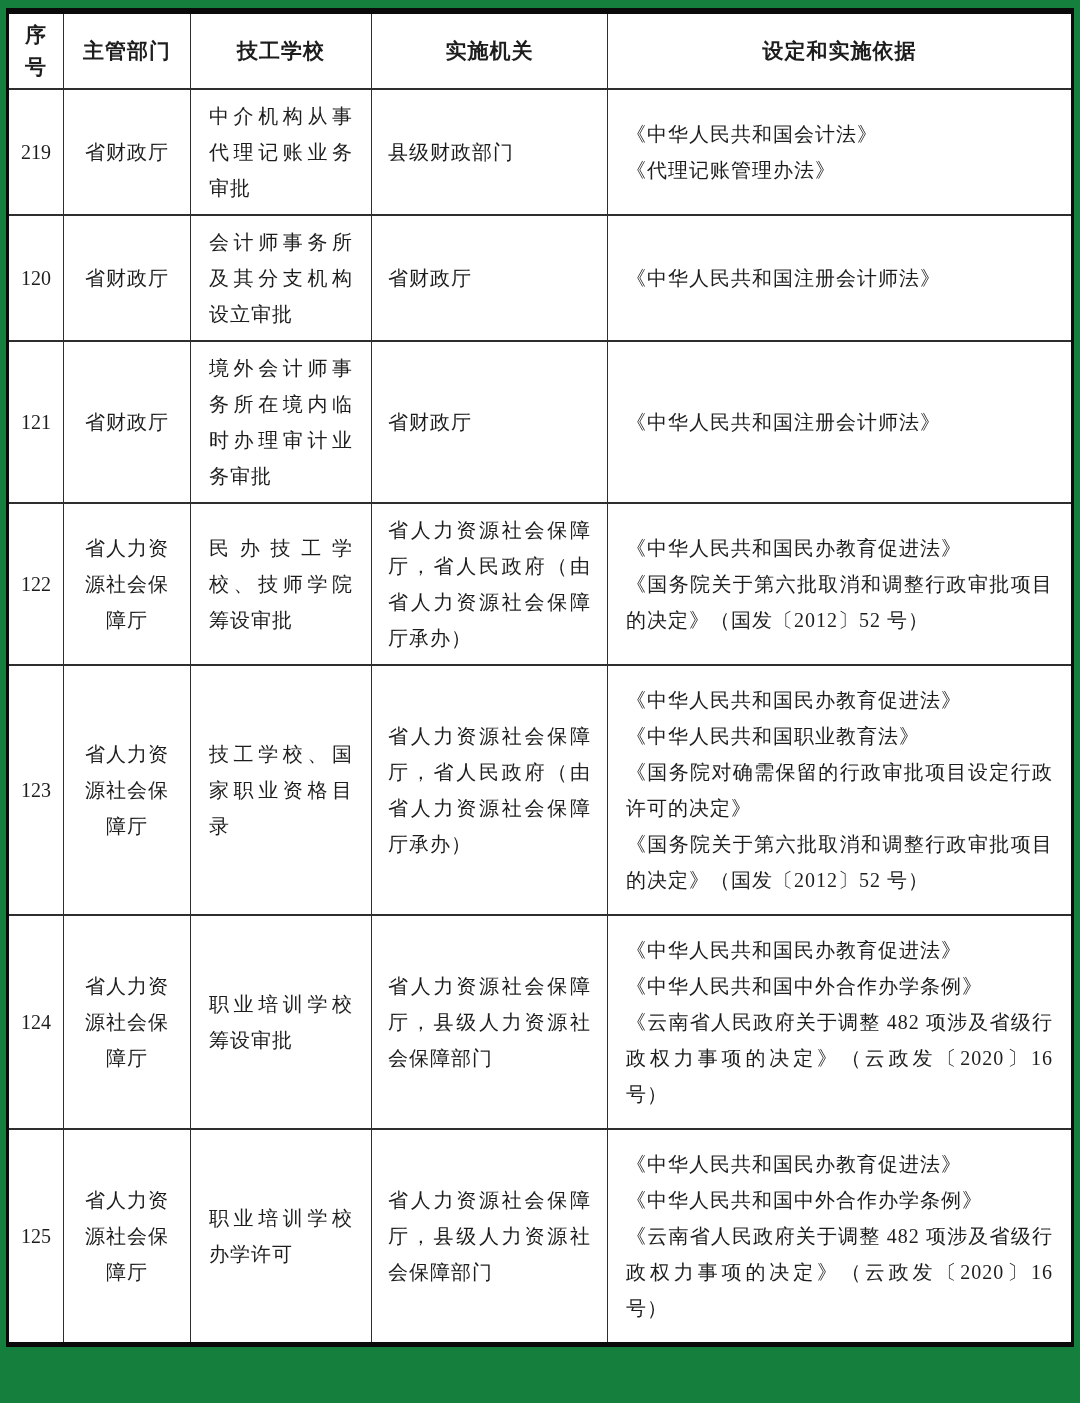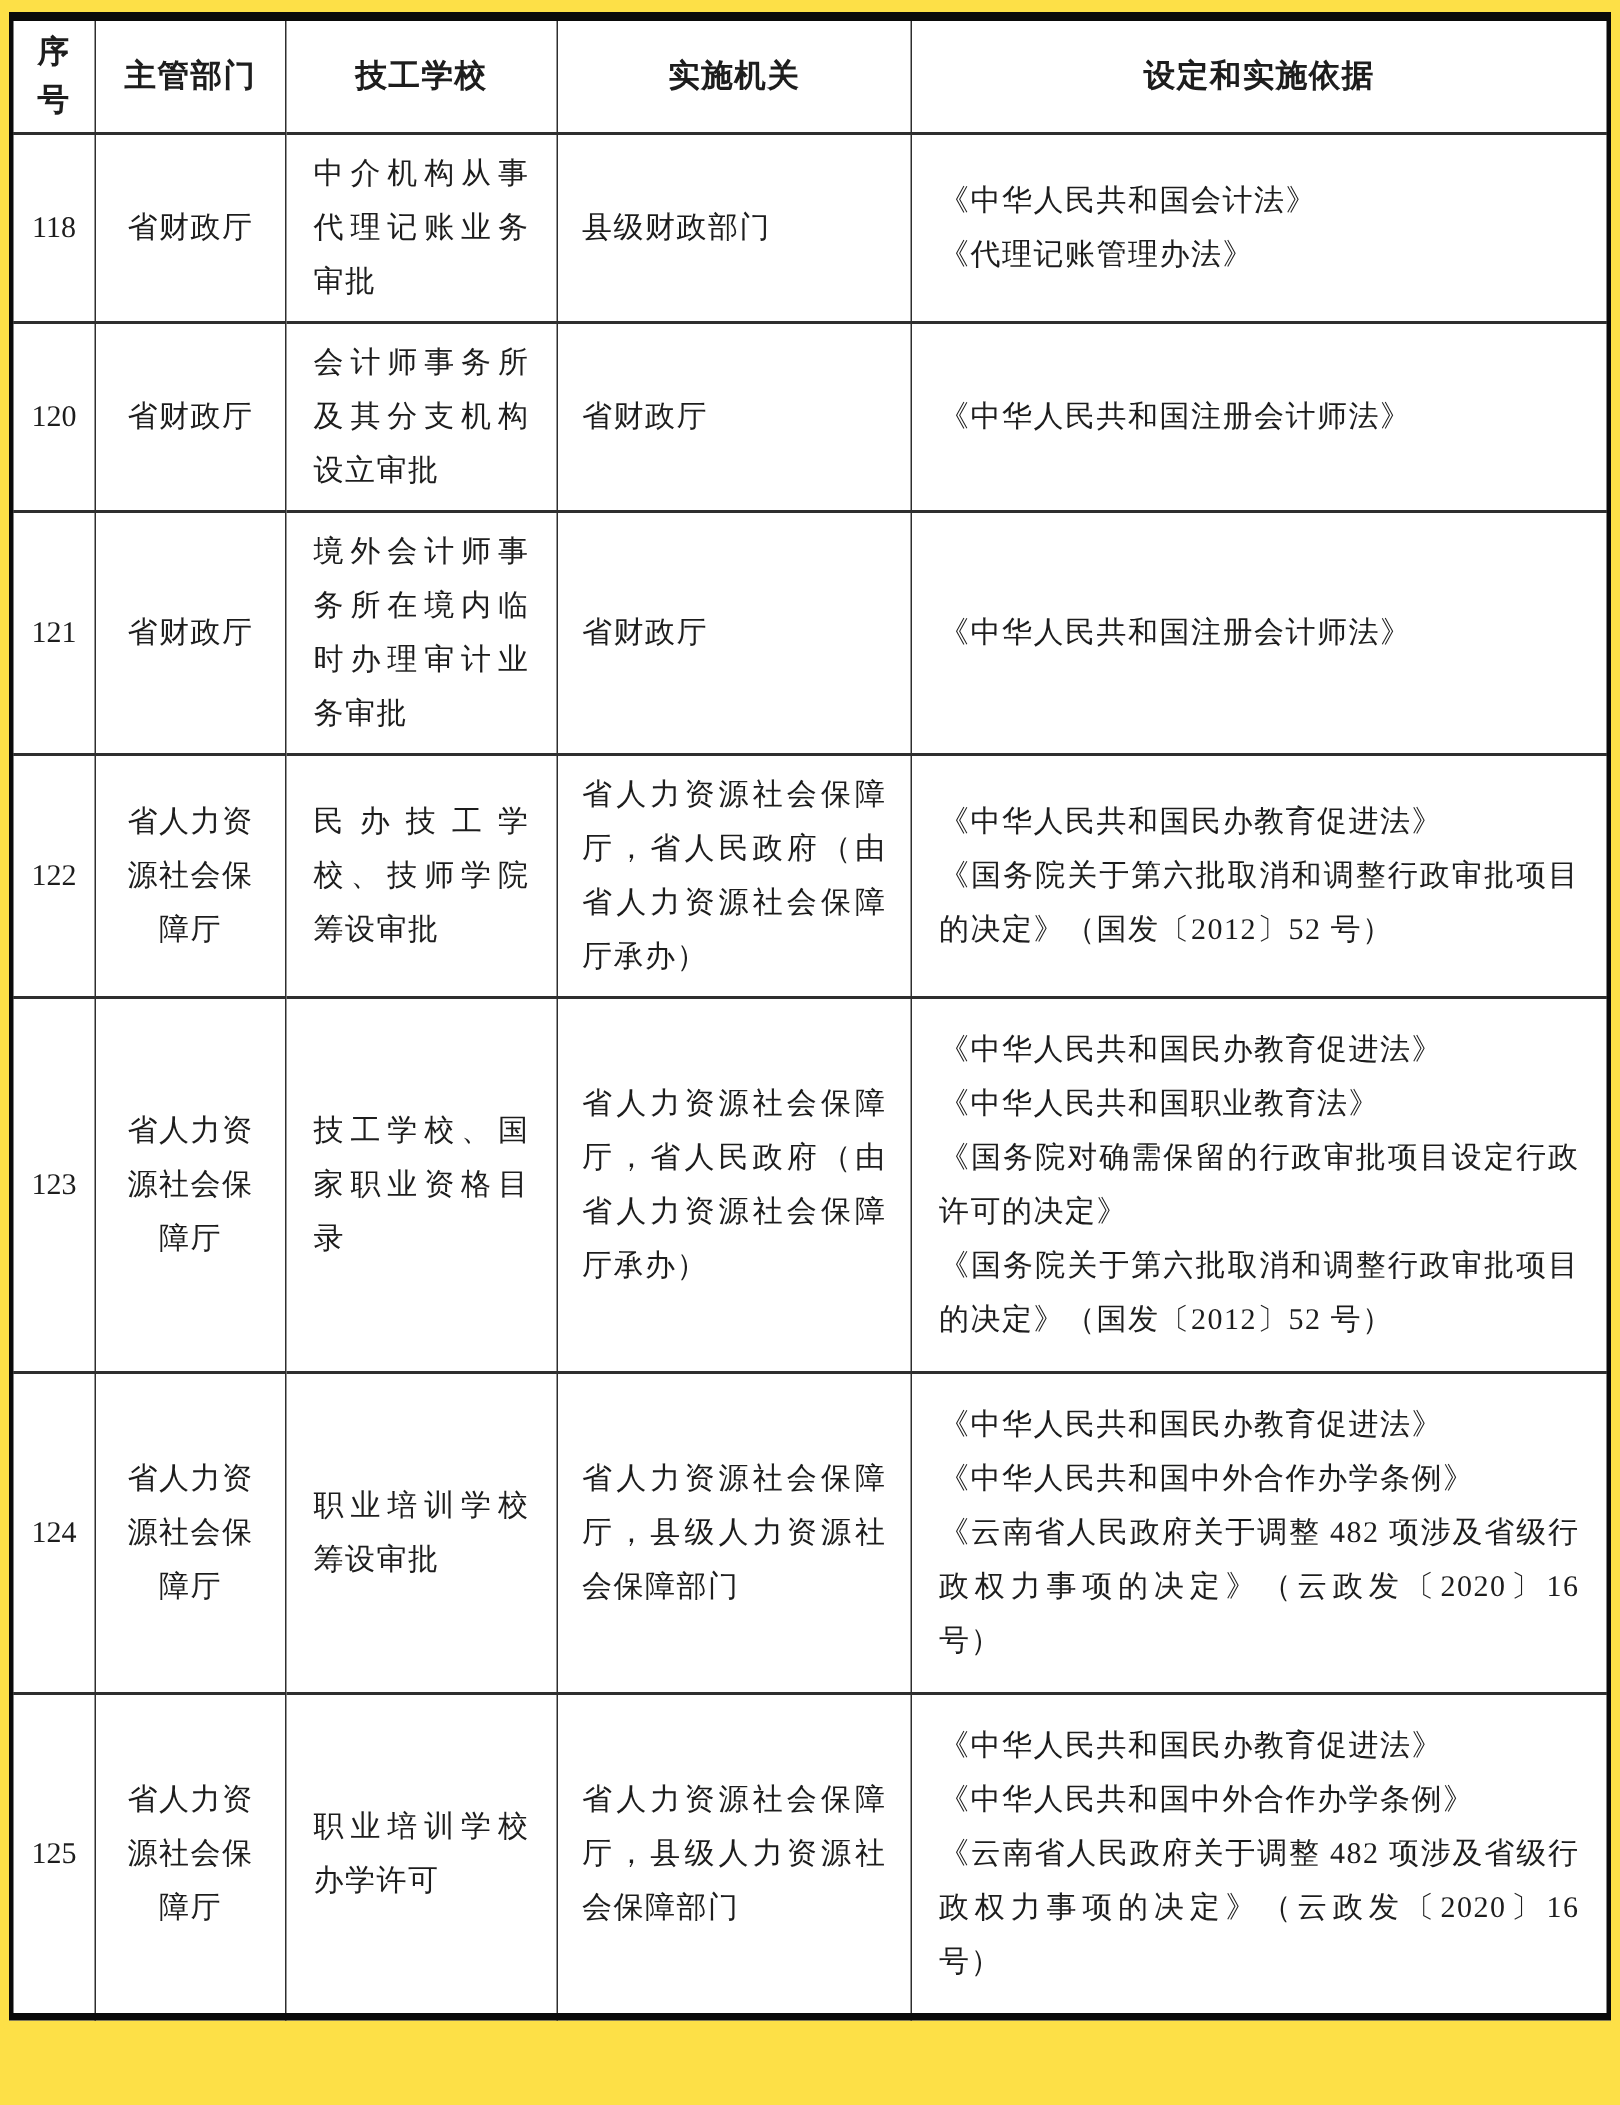--- a/index.html
+++ b/index.html
@@ -10,21 +10,21 @@
   }
   body {
     font-family: "Liberation Serif", "DejaVu Serif", serif;
     color: #1d1d1d;
   }
   .page {
     width: 1080px;
     height: 1403px;
     box-sizing: border-box;
     padding: 8px 6px;
-    background: #fde047;
+    background: #15803d;
   }
   table.approval-table {
     border-collapse: collapse;
     table-layout: fixed;
     width: 1068px;
     border: 3px solid #0a0a0a;
     border-top-width: 6px;
     border-bottom-width: 5px;
     background: #ffffff;
   }
@@ -104,21 +104,21 @@
       <tr>
         <th class="col-no">序号</th>
         <th class="col-dept">主管部门</th>
         <th class="col-item">技工学校</th>
         <th class="col-agency">实施机关</th>
         <th class="col-basis">设定和实施依据</th>
       </tr>
     </thead>
     <tbody>
         <tr>
-    <td class="col-no">118</td>
+    <td class="col-no">219</td>
     <td class="col-dept">省财政厅</td>
     <td class="col-item">中介机构从事代理记账业务审批</td>
     <td class="col-agency">县级财政部门</td>
     <td class="col-basis">
             <p>《中华人民共和国会计法》</p>
             <p>《代理记账管理办法》</p>
           </td>
   </tr>
         <tr>
     <td class="col-no">120</td>

